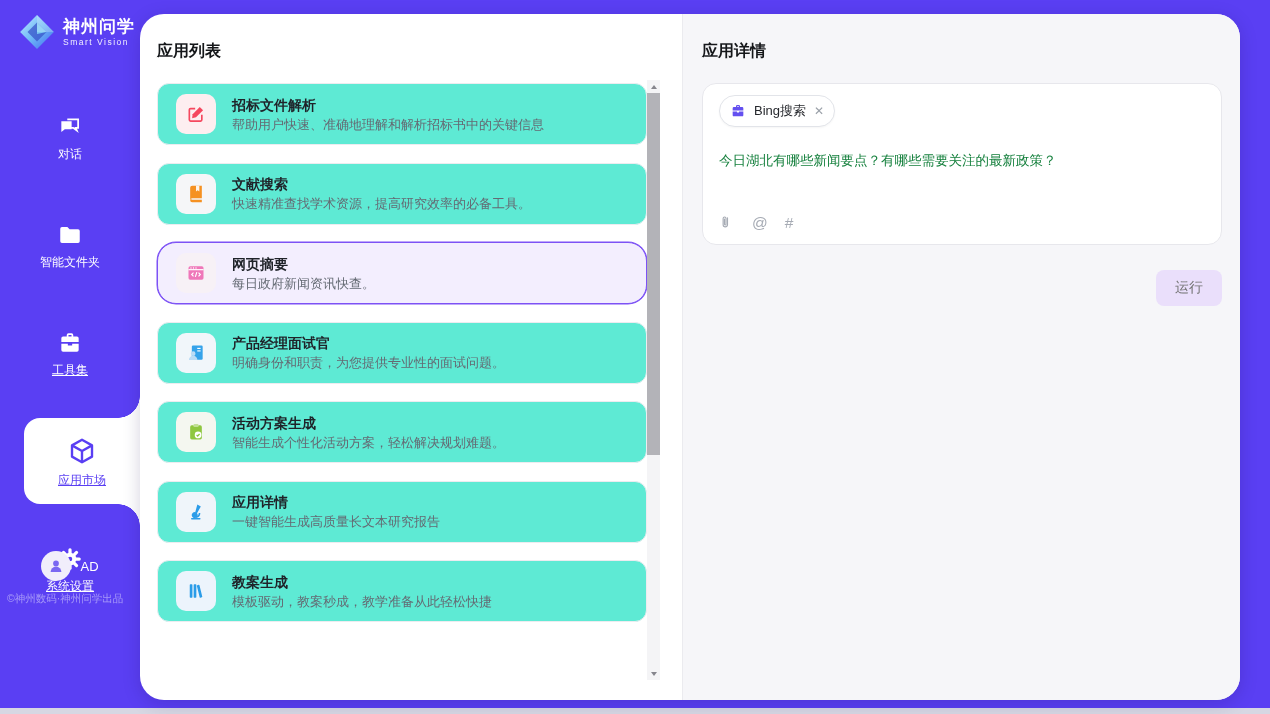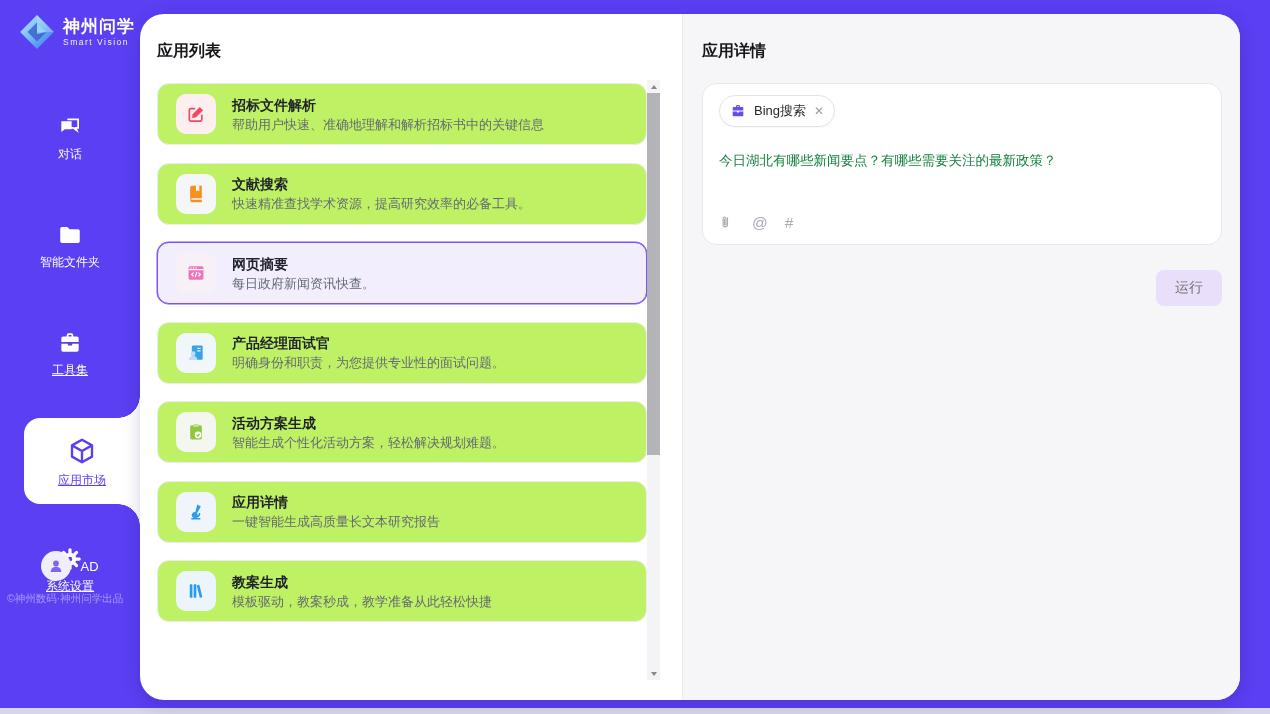--- a/index.html
+++ b/index.html
@@ -26,21 +26,21 @@
   .user-name { font-size:13px; color:#fff; }
   .copyright { position:absolute; bottom:9px; left:7px; font-size:10.5px; color:rgba(255,255,255,.45); white-space:nowrap; }
 
   
   .main { position:absolute; top:14px; left:140px; width:1100px; height:686px; background:#fff; border-radius:24px; display:flex; overflow:hidden; box-shadow:0 4px 18px rgba(20,10,80,.18); }
 
   
   .list-pane { width:543px; height:100%; position:relative; padding:26px 0 0 17px; }
   .pane-title { font-size:16px; font-weight:bold; color:#15171a; line-height:22px; }
   .cards { margin-top:21px; display:flex; flex-direction:column; gap:17.5px; width:490px; }
-  .card { height:62px; border:1px solid #ececf0; border-radius:12px; background:#bef264; display:flex; align-items:center; gap:16px; padding:0 14px 0 18px; cursor:pointer; }
+  .card { height:62px; border:1px solid #ececf0; border-radius:12px; background:#5eead4; display:flex; align-items:center; gap:16px; padding:0 14px 0 18px; cursor:pointer; }
   .card.selected { border:1px solid #7d52f5; box-shadow:0 0 0 .5px #7d52f5; }
   .card-icon { width:40px; height:40px; border-radius:10px; flex:0 0 40px; display:flex; align-items:center; justify-content:center; }
   .card-text { display:flex; flex-direction:column; gap:4px; min-width:0; }
   .card-title { font-size:14px; font-weight:bold; color:#1f2329; line-height:16px; }
   .card-desc { font-size:13px; color:#646a73; line-height:15px; white-space:nowrap; }
 
   
   .scrollbar { position:absolute; top:66px; right:22px; width:13px; height:600px; background:#f4f4f6; }
   .sb-arrow { position:absolute; left:0; width:13px; height:13px; display:flex; align-items:center; justify-content:center; cursor:pointer; }
   .sb-arrow.up { top:0; } .sb-arrow.down { bottom:0; }
@@ -192,21 +192,21 @@
               <path d="M12 2h4v7l-2-1.6L12 9z" fill="#fff" opacity=".9"></path>
               <path d="M5 19.5A2.5 2.5 0 0 0 7.5 22H19v-3H7.5a1.5 1.5 0 0 1-1.5-1.5z"></path>
             </svg>
           </div>
           <div class="card-text">
             <div class="card-title">文献搜索</div>
             <div class="card-desc">快速精准查找学术资源，提高研究效率的必备工具。</div>
           </div>
         </div>
 
-        <div class="card selected" style="background: rgb(243, 238, 254); border-color: rgb(125, 82, 245);">
+        <div class="card selected" style="background: rgb(243, 238, 254); border-color: rgb(125, 82, 245); border-radius: 19px;">
           <div class="card-icon" style="color: rgb(239, 119, 185); background: rgb(247, 241, 246);">
             <svg width="20" height="20" viewBox="0 0 24 24">
               <rect x="3" y="4" width="18" height="16" rx="2" fill="currentColor"></rect>
               <line x1="3" y1="8" x2="21" y2="8" stroke="#fff" stroke-width="1.4"></line>
               <circle cx="6" cy="6" r=".8" fill="#fff"></circle>
                 <circle cx="9" cy="6" r=".8" fill="#fff"></circle>
                 <circle cx="12" cy="6" r=".8" fill="#fff"></circle>
               <path d="M9 11.5L6.8 13.8 9 16.1 M15 11.5l2.2 2.3L15 16.1 M13 11l-1.8 5.6" stroke="#fff" stroke-width="1.4" fill="none"></path>
             </svg>
           </div>

